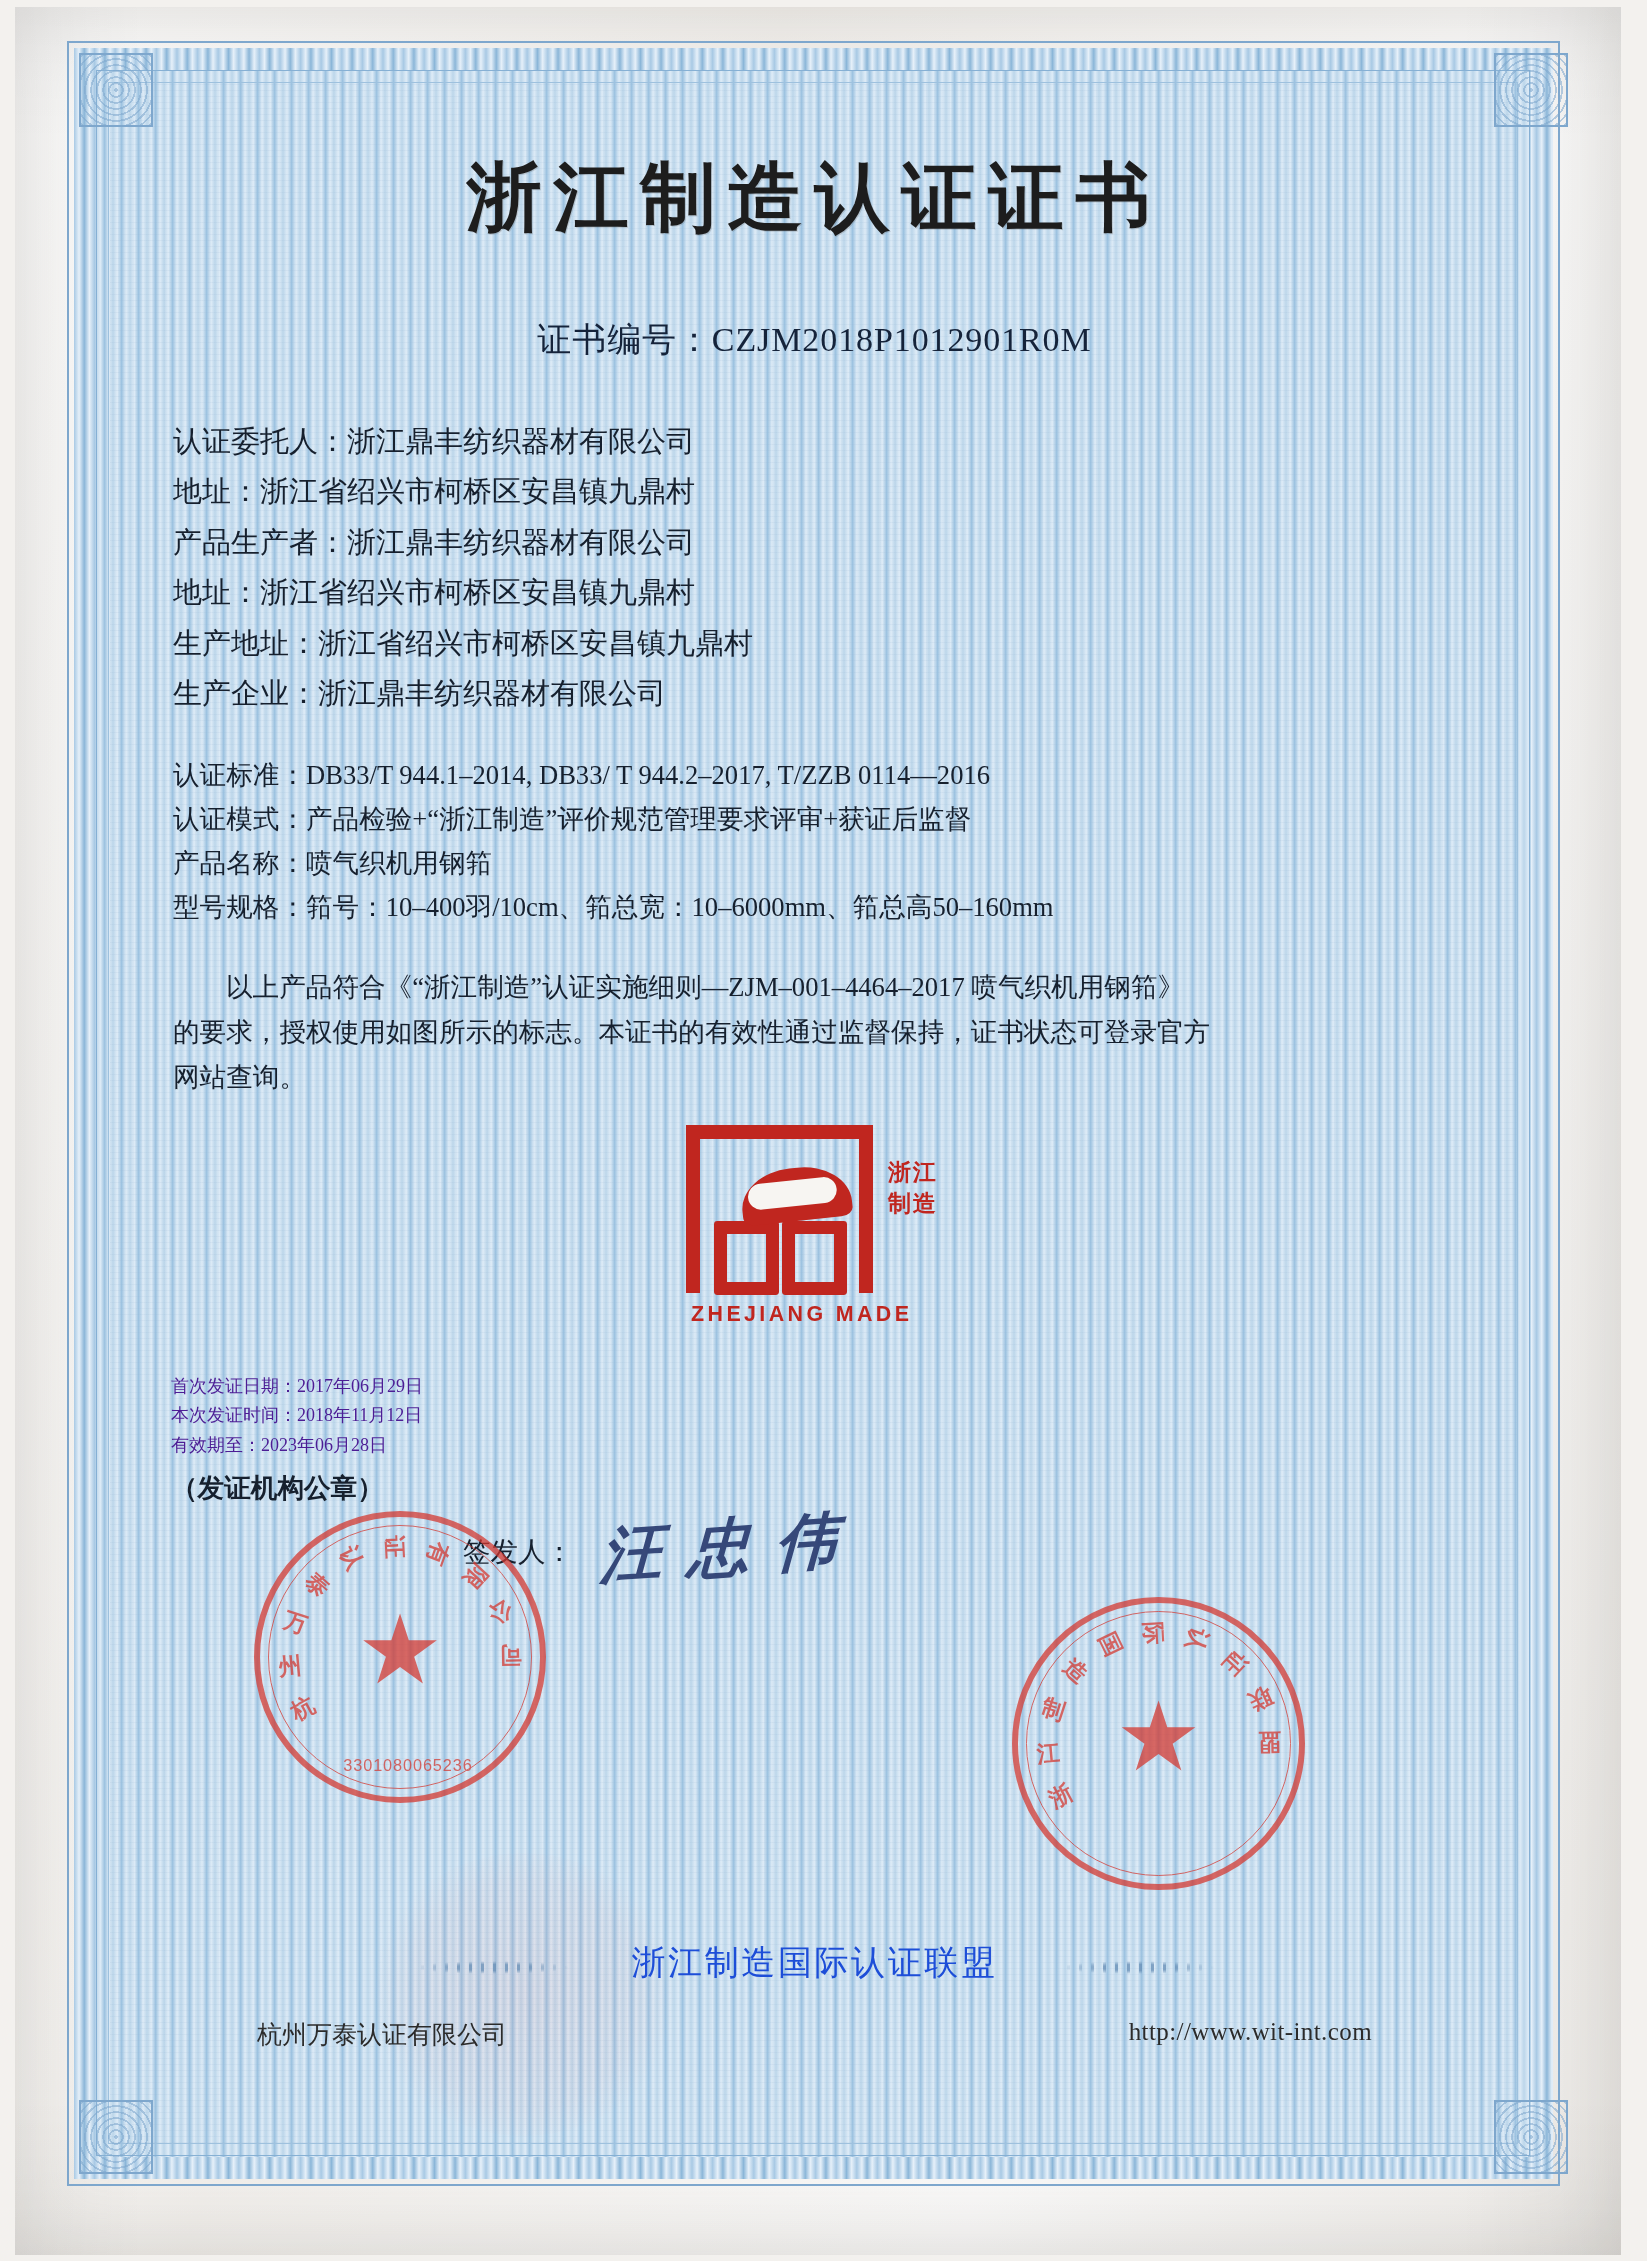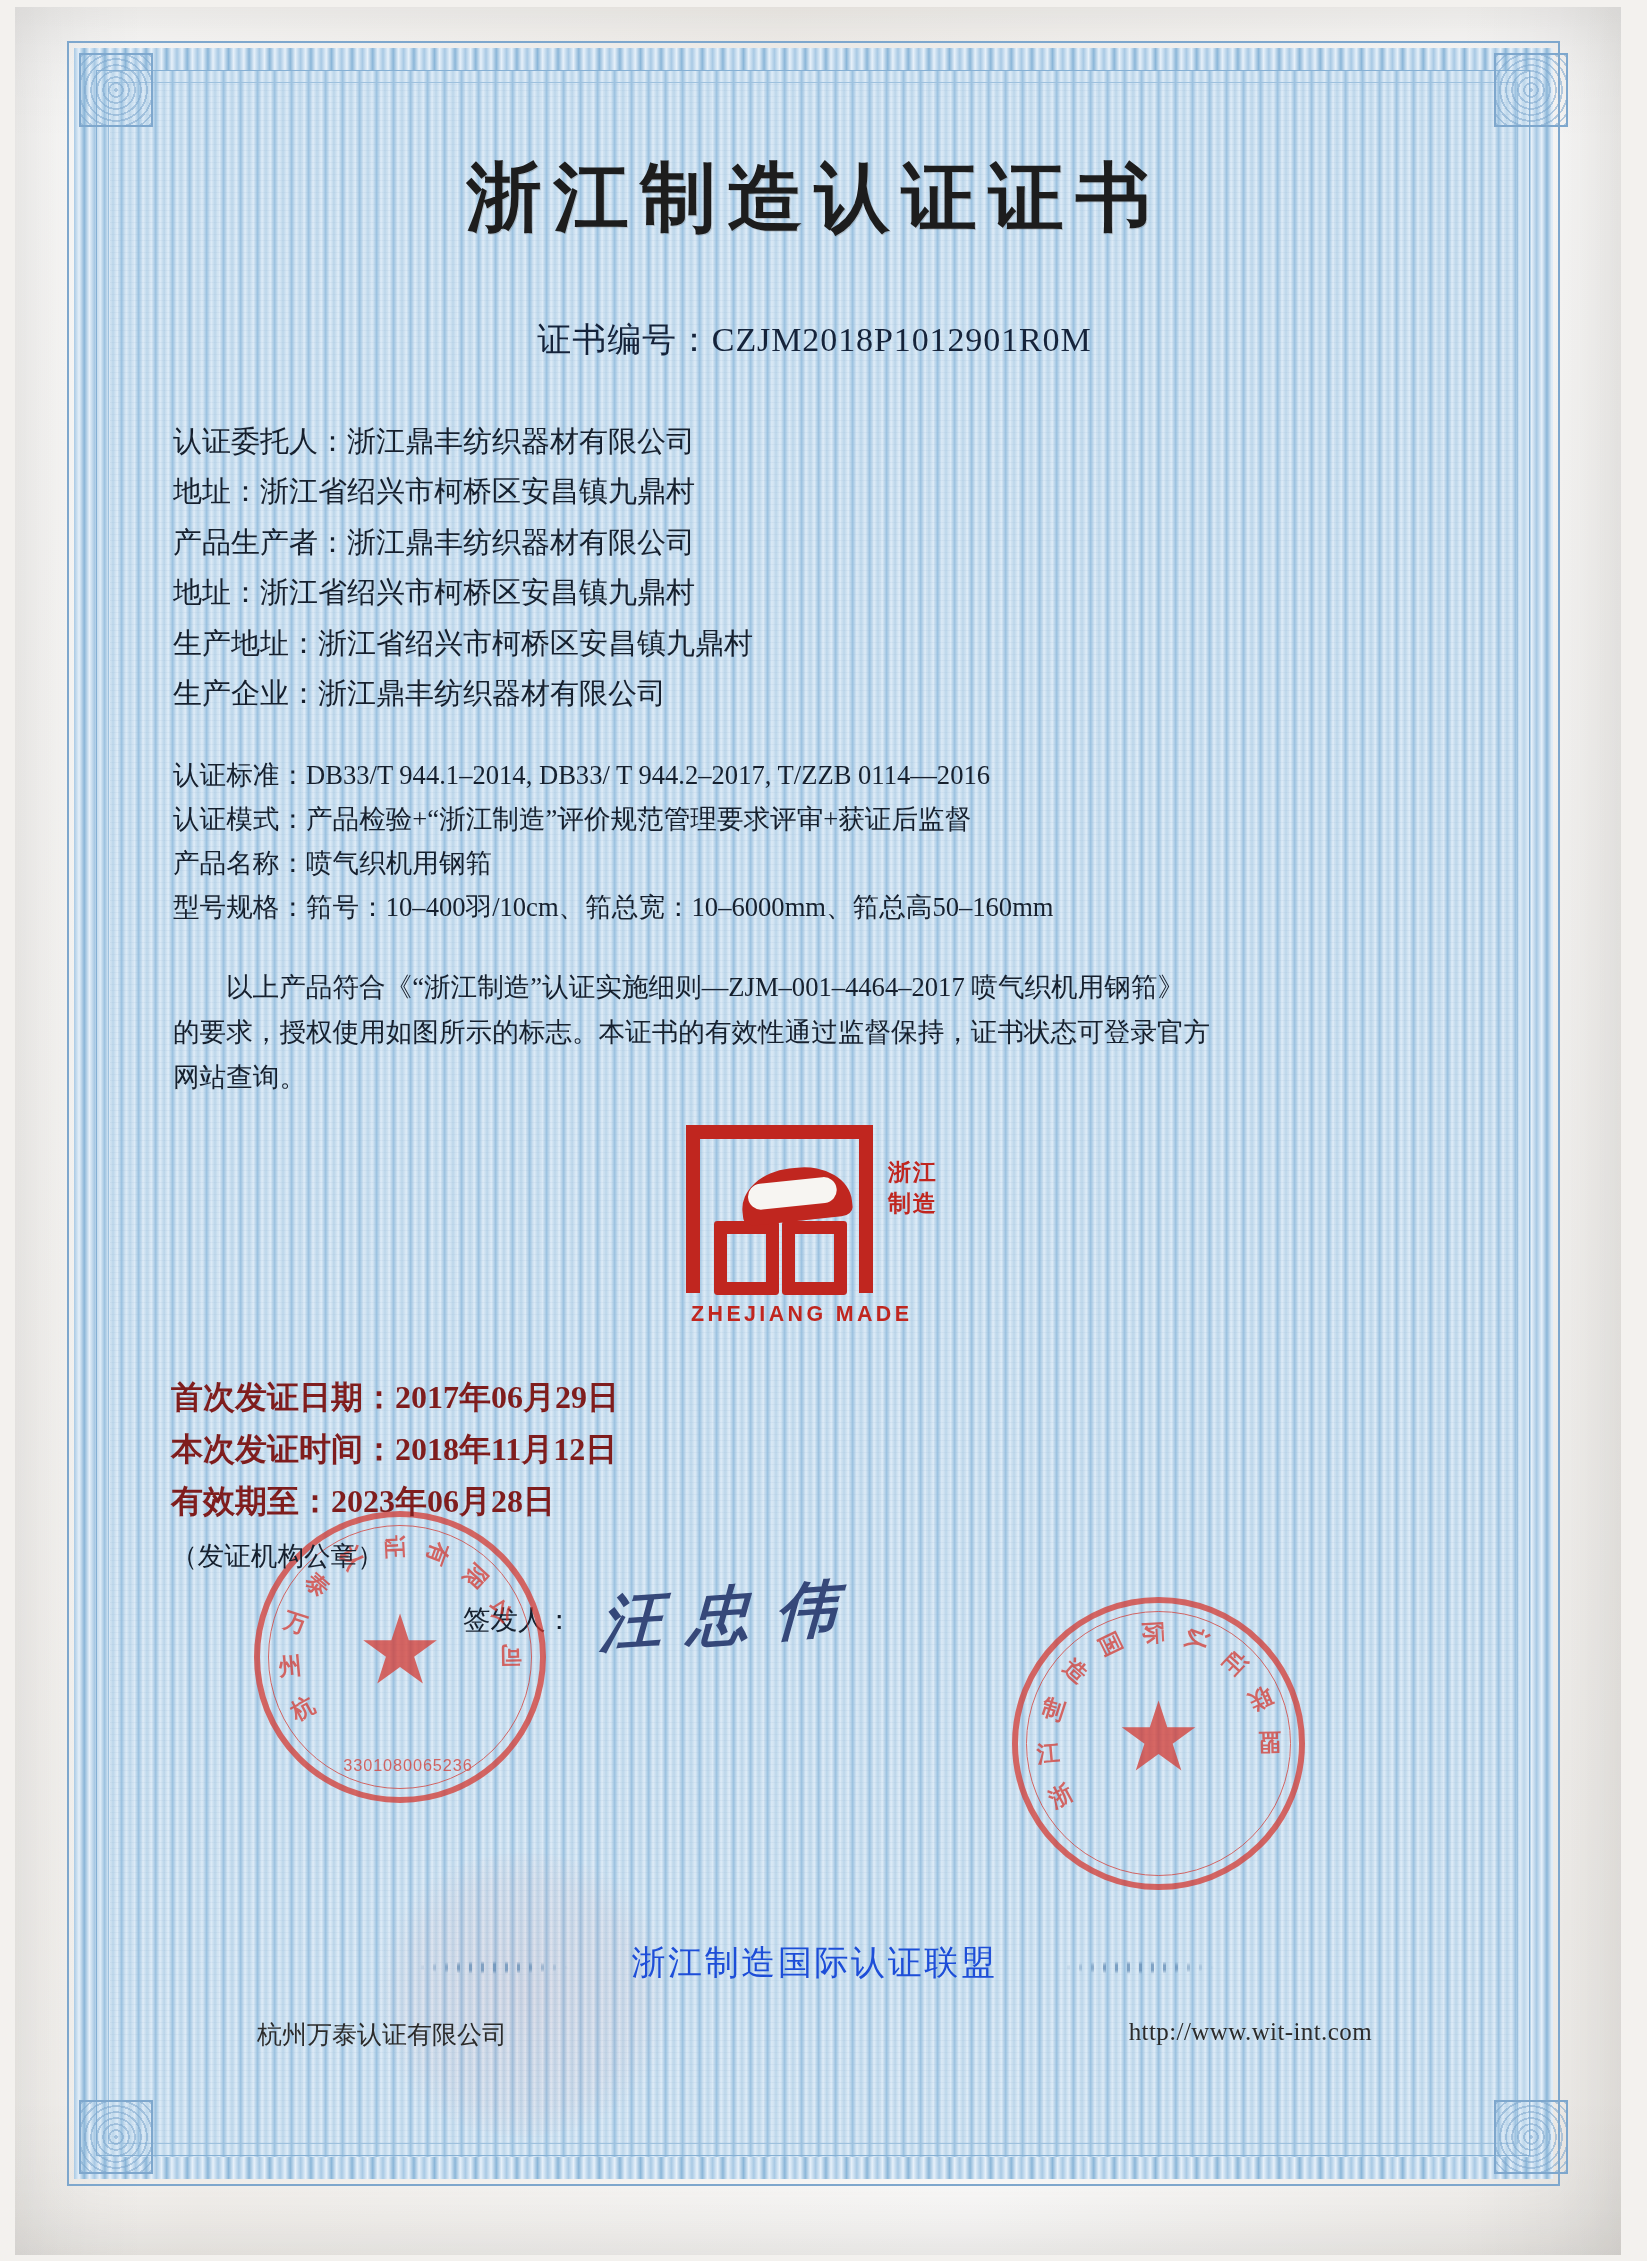--- a/index.html
+++ b/index.html
@@ -267,30 +267,30 @@
   }
 
   
   .dates {
     margin-top: 24px;
     padding-left: 17px;
     position: relative;
     z-index: 3;
   }
   .date-row {
-    font-size: 32px;
+    font-size: 18px;
     line-height: 1.62;
-    color: #7f1d1d;
+    color: #4c1d95;
     white-space: nowrap;
-    font-weight: bold;
   }
   .seal-note {
     margin-top: 10.3px;
     font-size: 26.6px;
     color: #16202e;
+    font-weight: bold;
   }
 
   .signer-line {
     position: relative;
     margin-top: 27.5px;
     padding-left: 309px;
     font-size: 27.5px;
     color: #16202e;
     height: 77px;
   }

